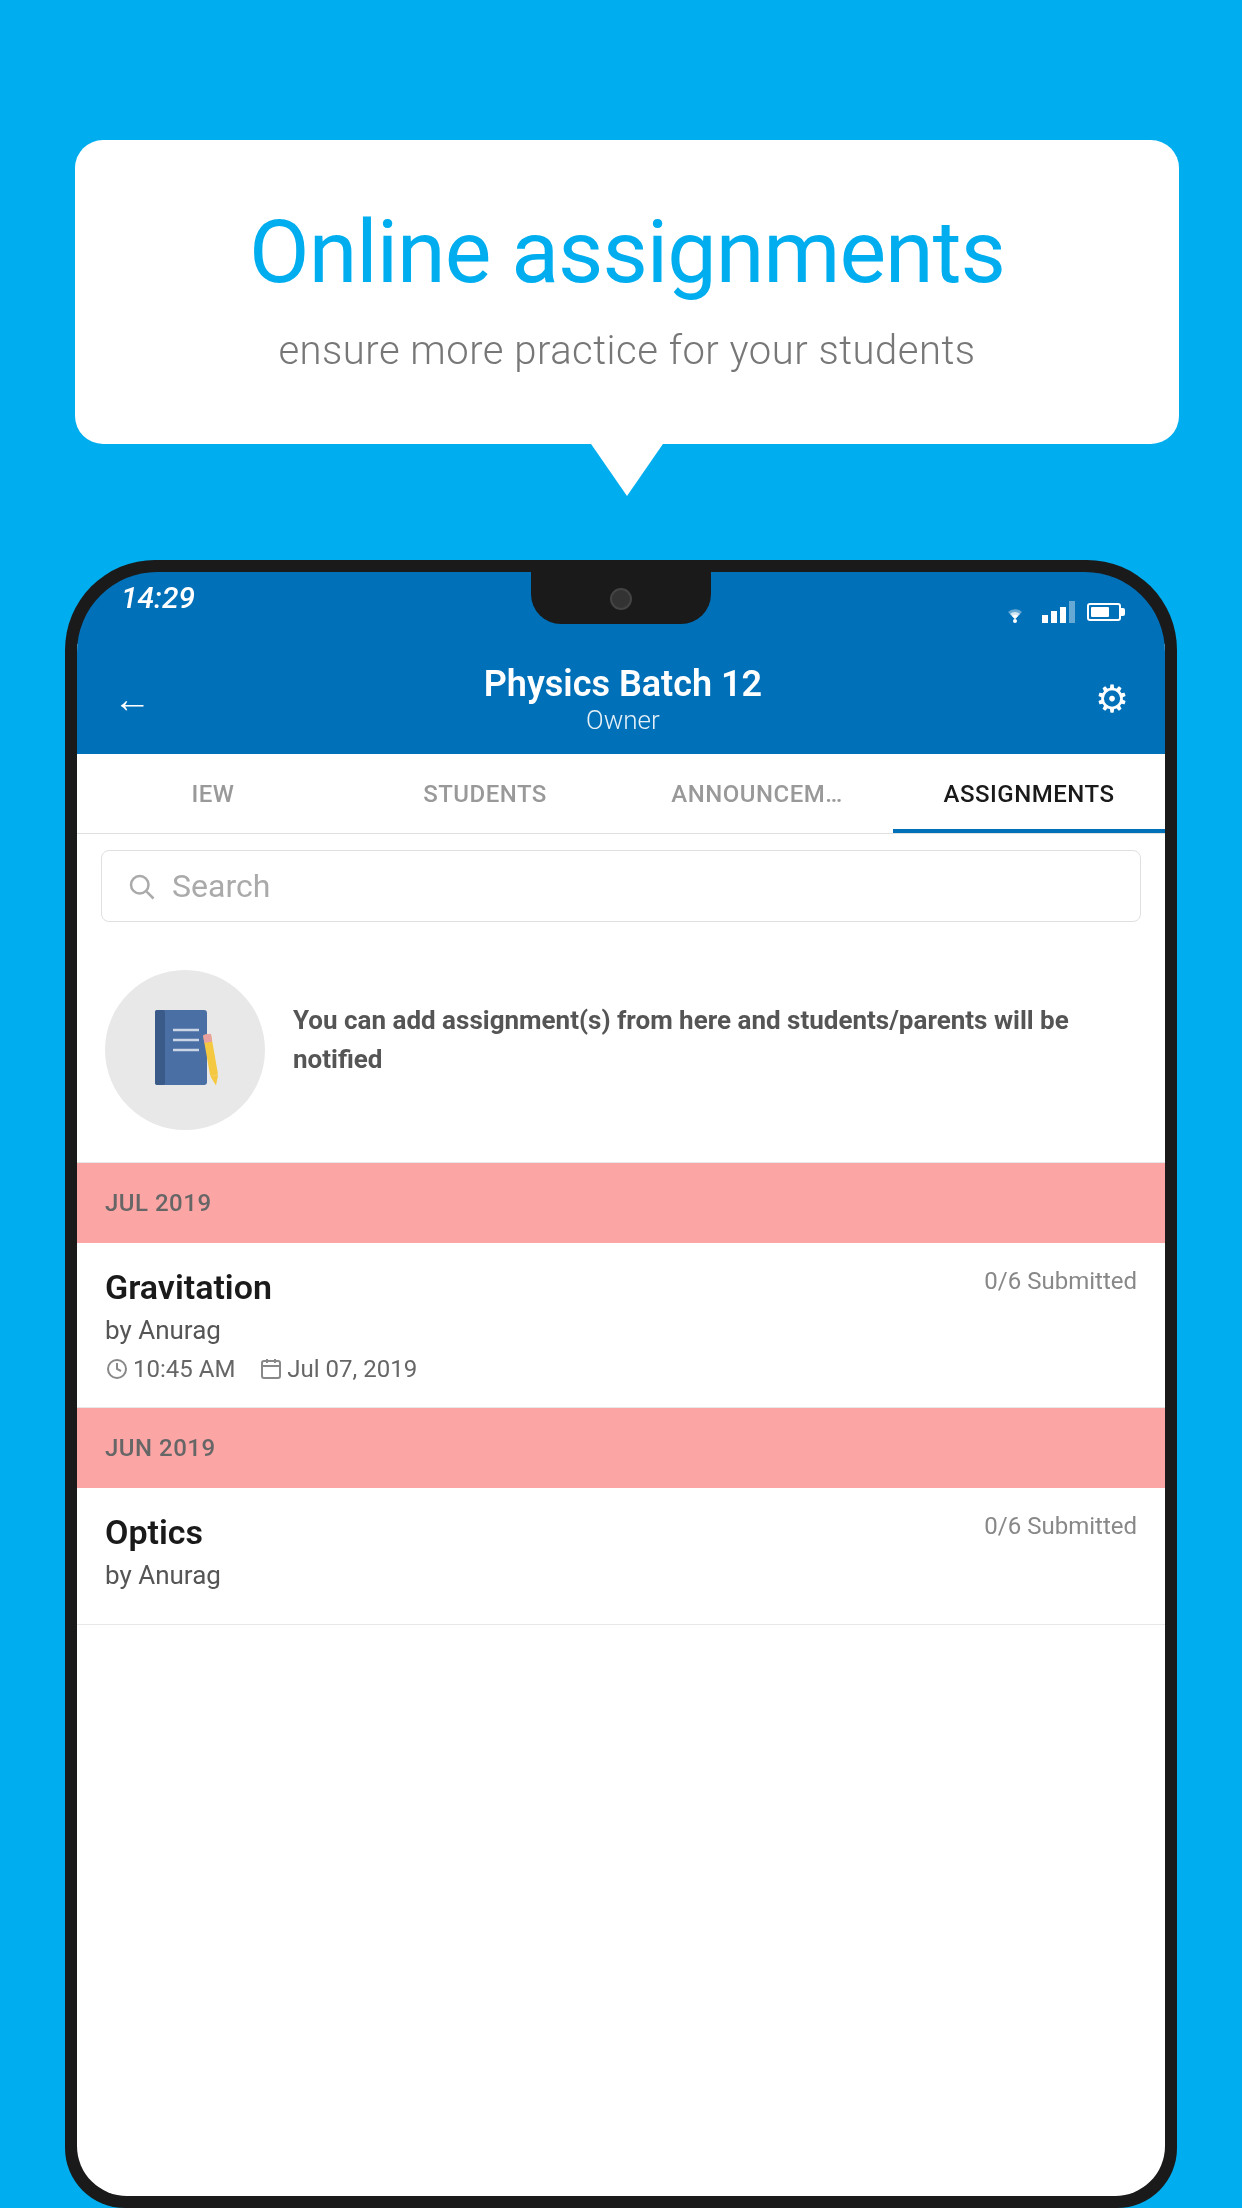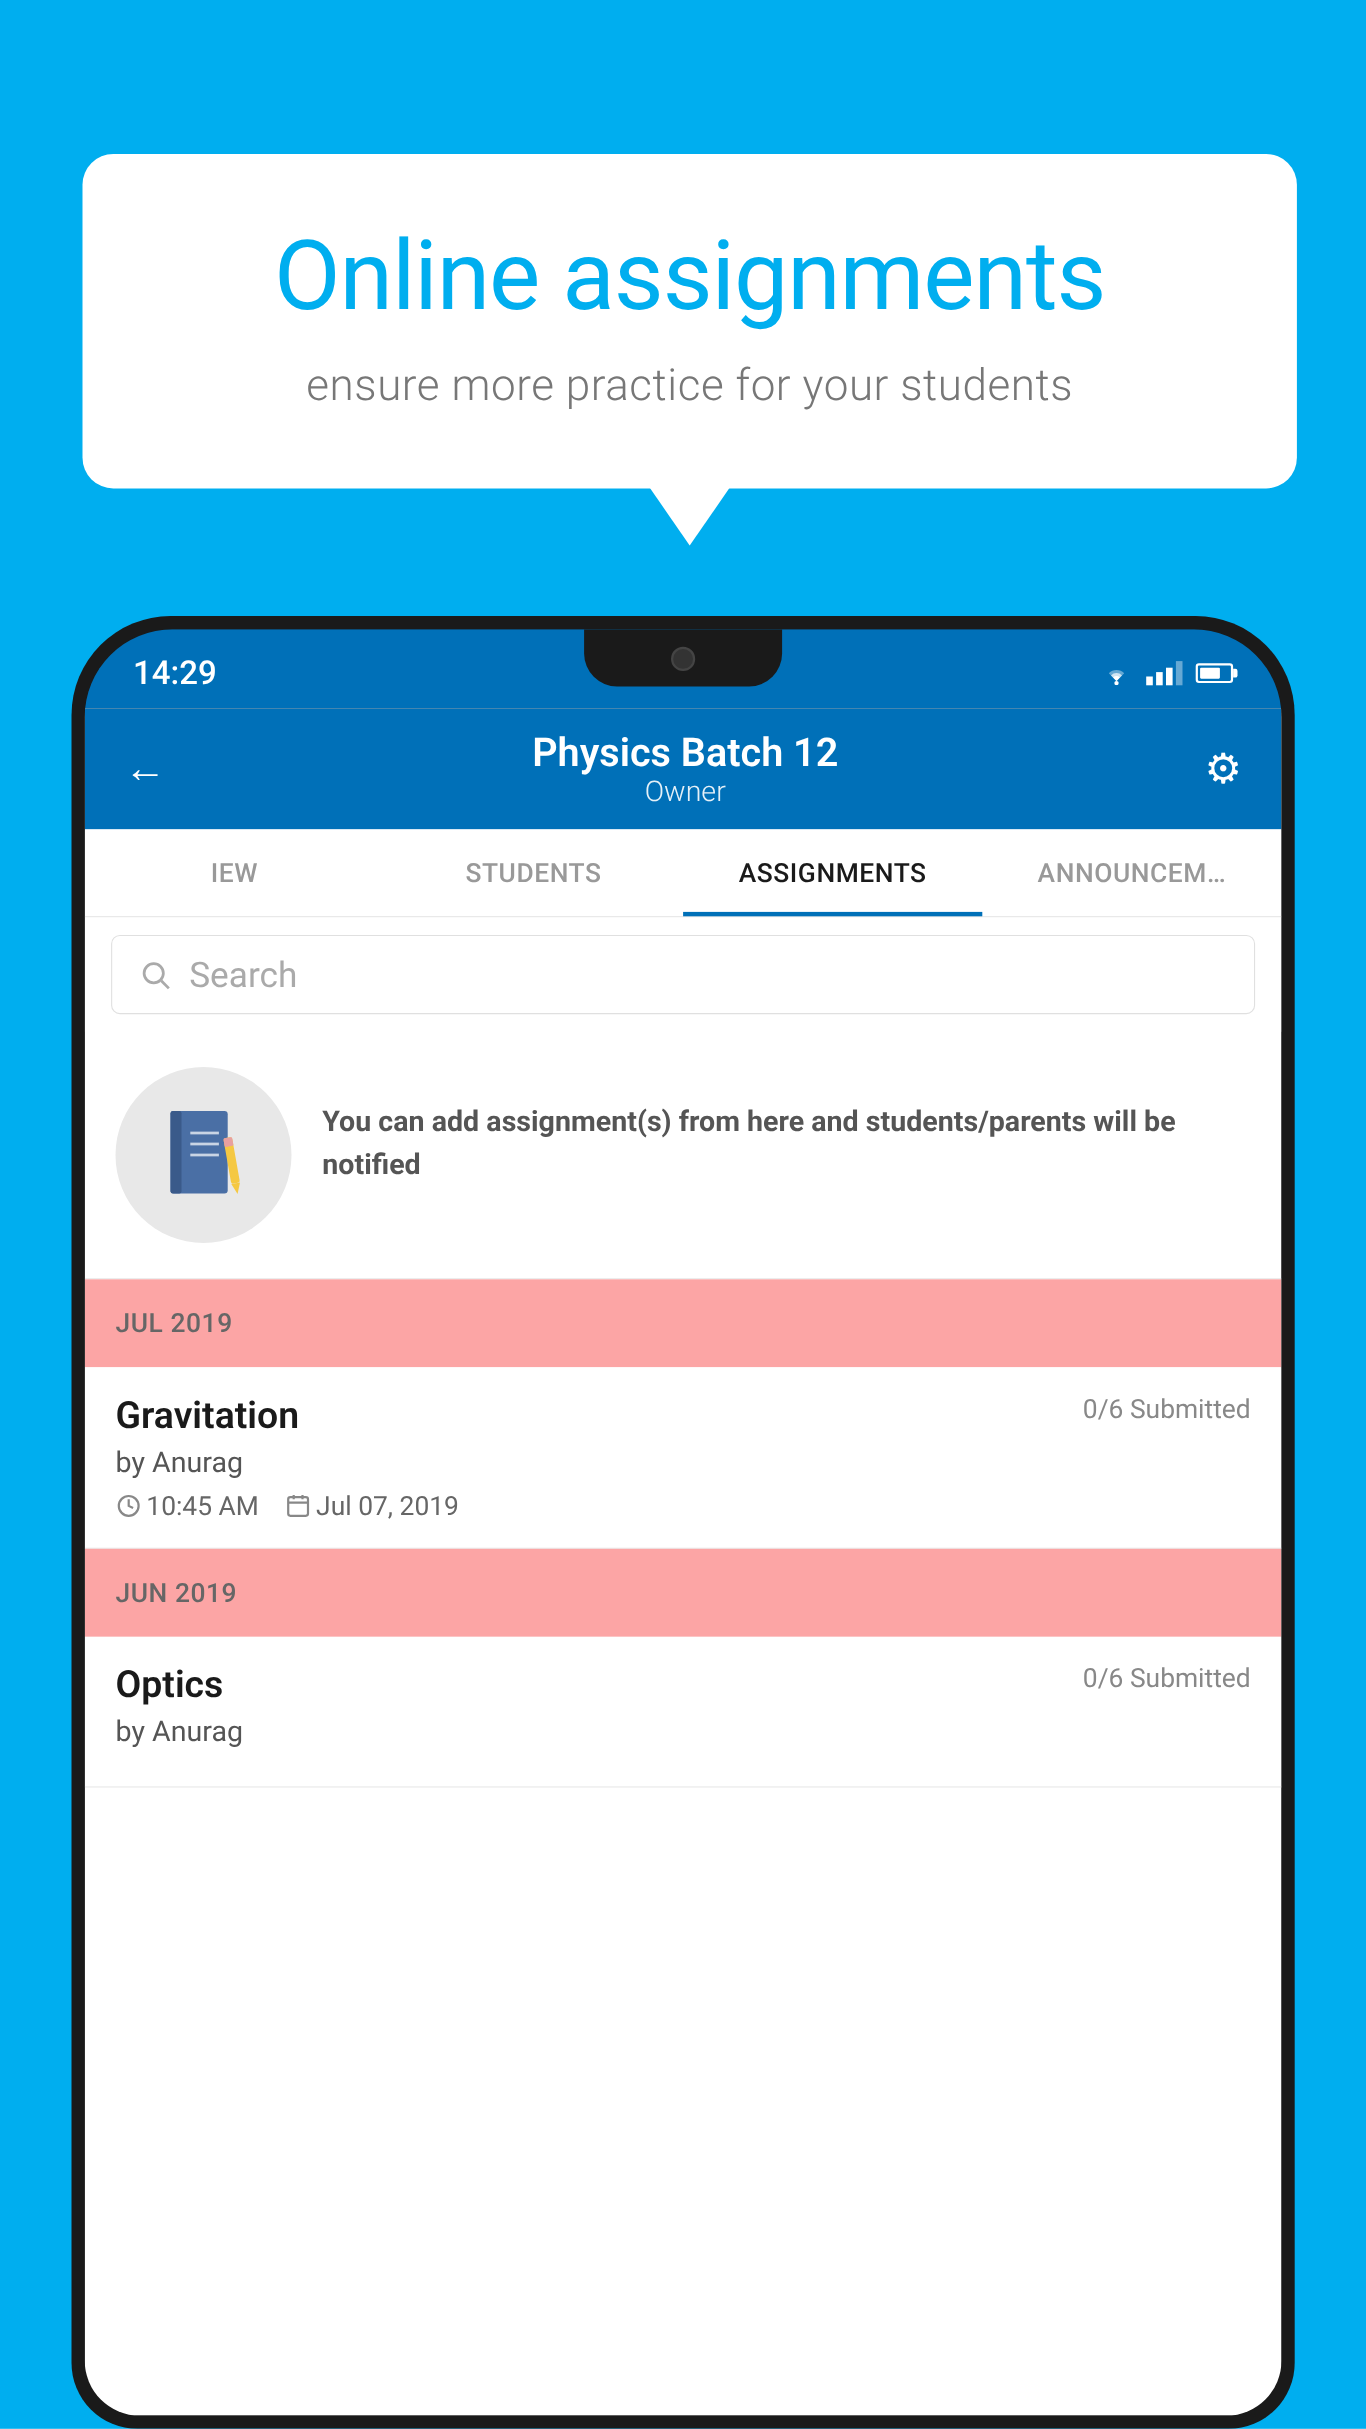--- a/index.html
+++ b/index.html
@@ -105,25 +105,25 @@
       background: #333;
       border-radius: 50%;
       border: 2px solid #444;
     }
 
     
     .status-bar {
       background: #0070B8;
       height: 72px;
       display: flex;
-      align-items: center;
       justify-content: space-between;
       padding: 0 44px 0 44px;
       position: relative;
       z-index: 5;
+      font-style: italic;
     }
 
     .status-time {
       color: white;
       font-size: 30px;
       font-weight: 500;
       padding-top: 8px;
     }
 
     .status-icons {
@@ -426,25 +426,25 @@
         <span class="settings-icon">⚙</span>
       </div>
 
       <div class="tabs">
         <div class="tab">
           <span>IEW</span>
         </div>
         <div class="tab">
           <span>STUDENTS</span>
         </div>
+        <div class="tab">
+          <span>ANNOUNCEM…</span>
+        </div>
         <div class="tab active">
           <span>ASSIGNMENTS</span>
-        </div>
-        <div class="tab">
-          <span>ANNOUNCEM…</span>
         </div>
       </div>
 
       <div class="search-bar">
         <div class="search-input-container">
           <svg width="30" height="30" viewBox="0 0 24 24" fill="none" stroke="#aaa" stroke-width="2">
             <circle cx="11" cy="11" r="7"></circle>
             <line x1="16.5" y1="16.5" x2="22" y2="22"></line>
           </svg>
           <span class="search-placeholder">Search</span>

